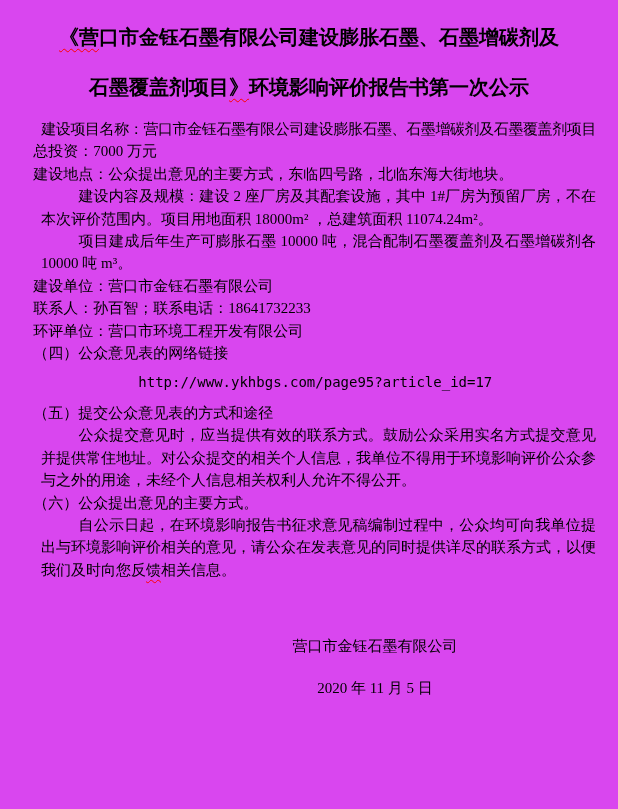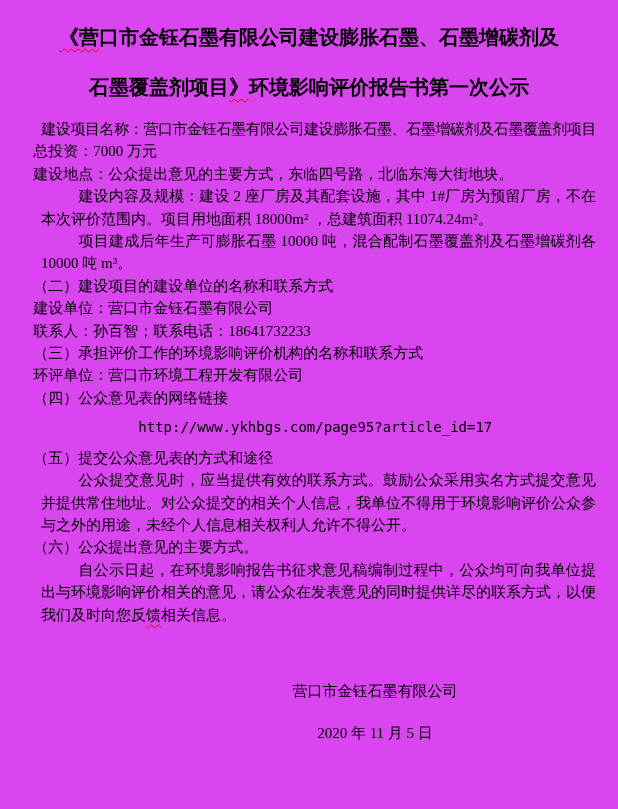--- a/index.html
+++ b/index.html
@@ -63,24 +63,22 @@
     <span class="tline"><span class="sq">《营</span><span>口市金钰石墨有限公司建设膨胀石墨、石墨增碳剂及</span></span>
     <span class="tline"><span>石墨覆盖剂项目</span><span class="sq">》</span><span>环境影响评价报告书第一次公示</span></span>
   </h1>
 
   <div class="docbody">
     <p class="tight">建设项目名称：营口市金钰石墨有限公司建设膨胀石墨、石墨增碳剂及石墨覆盖剂项目</p>
     <p>总投资：7000 万元</p>
     <p>建设地点：公众提出意见的主要方式，东临四号路，北临东海大街地块。</p>
     <p class="ind2">建设内容及规模：建设 2 座厂房及其配套设施，其中 1#厂房为预留厂房，不在本次评价范围内。项目用地面积 18000m² ，总建筑面积 11074.24m²。</p>
     <p class="ind2">项目建成后年生产可膨胀石墨 10000 吨，混合配制石墨覆盖剂及石墨增碳剂各 10000 吨 m³。</p>
-    <p>（二）建设项目的建设单位的名称和联系方式</p>
     <p>建设单位：营口市金钰石墨有限公司</p>
     <p>联系人：孙百智；联系电话：18641732233</p>
-    <p>（三）承担评价工作的环境影响评价机构的名称和联系方式</p>
     <p>环评单位：营口市环境工程开发有限公司</p>
     <p>（四）公众意见表的网络链接</p>
     <p class="link">http://www.ykhbgs.com/page95?article_id=17</p>
     <p>（五）提交公众意见表的方式和途径</p>
     <p class="ind2">公众提交意见时，应当提供有效的联系方式。鼓励公众采用实名方式提交意见并提供常住地址。对公众提交的相关个人信息，我单位不得用于环境影响评价公众参与之外的用途，未经个人信息相关权利人允许不得公开。</p>
     <p>（六）公众提出意见的主要方式。</p>
     <p class="ind2"><span>自公示日起，在环境影响报告书征求意见稿编制过程中，公众均可向我单位提出与环境影响评价相关的意见，请公众在发表意见的同时提供详尽的联系方式，以便我们及时向您反</span><span class="sq">馈</span><span>相关信息。</span></p>
   </div>
 
   <div class="signature">

